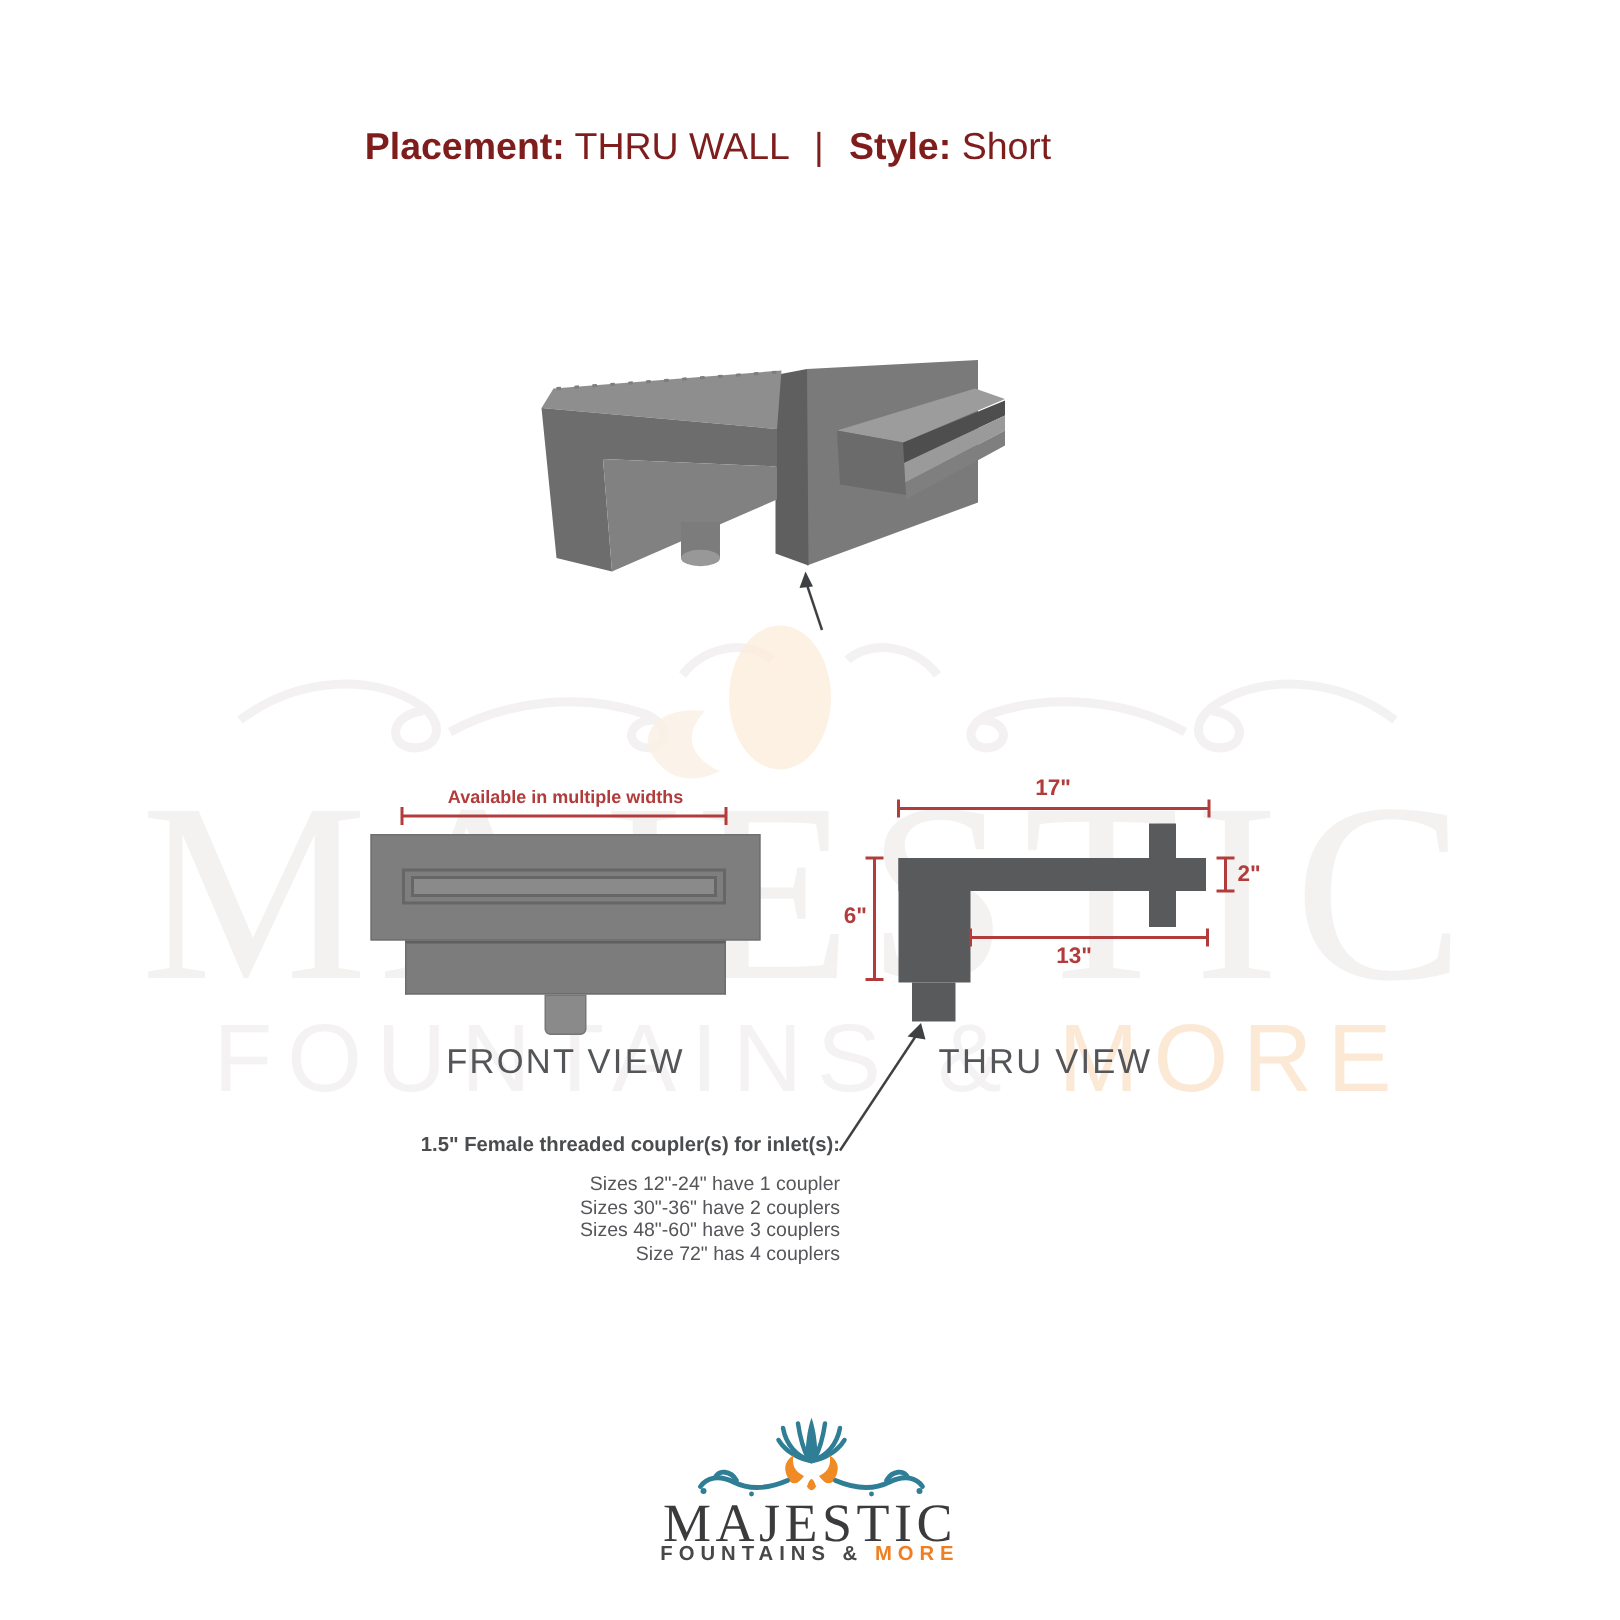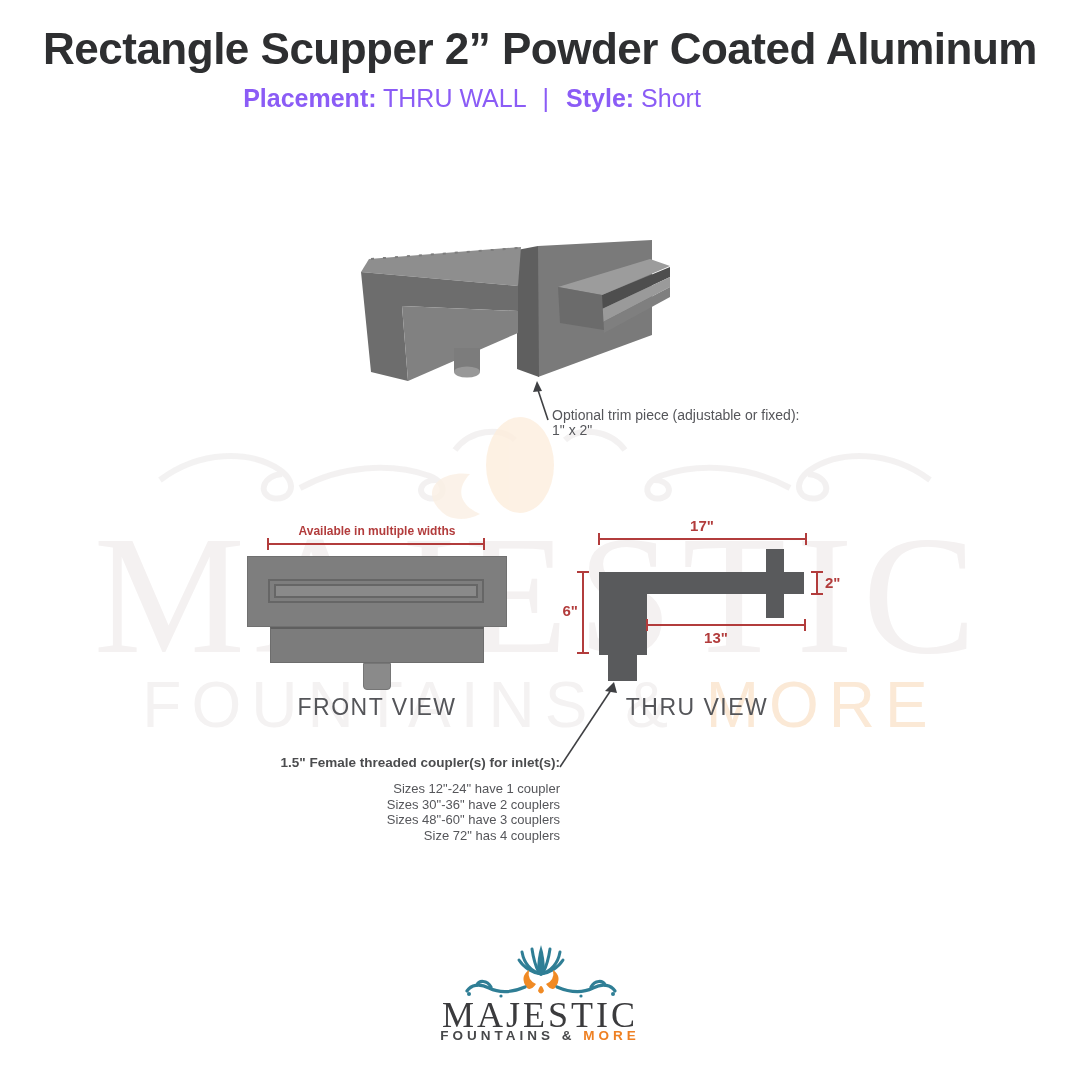--- a/index.html
+++ b/index.html
@@ -2,21 +2,21 @@
 <html><head>
 <meta charset="utf-8">
 <style>
   html,body{margin:0;padding:0;background:#fff;}
   .page{position:relative;width:1080px;height:1080px;background:#ffffff;overflow:hidden;
         font-family:"Liberation Sans",sans-serif;color:#55565a;}
   .abs{position:absolute;}
   
   .title{left:0;top:24px;width:1080px;text-align:center;font-size:44px;font-weight:700;
          color:#2e2f31;letter-spacing:-0.5px;z-index:4;}
-  .subtitle{left:0;top:84px;width:944px;text-align:center;font-size:25px;color:#8b5cf6;z-index:4;}
+  .subtitle{left:0;top:84px;width:944px;text-align:center;font-size:25px;color:#7f1d1d;z-index:4;}
   .subtitle b{font-weight:700;}
   .subtitle .sep{margin:0 10px;}
   
   .wm{z-index:0;pointer-events:none;}
   .wm-big{left:0;top:498px;width:1080px;text-align:center;font-family:"Liberation Serif",serif;
           font-size:170px;letter-spacing:10px;color:#f4f1f1;white-space:nowrap;}
   .wm-sub{left:0;top:668px;width:1080px;text-align:center;font-size:64px;letter-spacing:10px;
           color:#f4f2f2;white-space:nowrap;}
   .wm-sub .wm-or{color:#fbe9d6;}
   
@@ -75,21 +75,20 @@
       <path d="M790,78 C750,56 700,52 660,66 C640,74 646,92 662,88 C674,84 670,70 654,70"></path>
       <path d="M455,40 C470,20 500,16 515,30"></path>
       <path d="M625,40 C610,20 580,16 565,30"></path>
     </g>
     <g fill="#fdeedd" opacity="0.8">
       <ellipse cx="520" cy="55" rx="34" ry="48"></ellipse>
       <path d="M440,100 C420,80 440,60 470,64 C455,80 460,95 480,104 C465,112 448,110 440,100 Z" fill="#fbf0e4"></path>
     </g>
   </svg>
 
-  <div class="abs title">Rectangle Scupper 2” Powder Coated Aluminum</div>
   <div class="abs subtitle">
     <b>Placement:</b>
     <span>THRU WALL</span>
     <span class="sep">|</span>
     <b>Style:</b>
     <span>Short</span>
   </div>
 
   <svg class="abs render3d" width="350" height="200" viewBox="340 230 350 200">
 
@@ -108,24 +107,20 @@
     <polygon points="361,272 518,286 518,311 402,306 408,381 371,372" fill="#6d6d6d"></polygon>
     <polygon points="402,306 518,311 518,333 408,381" fill="#818181"></polygon>
 
     <rect x="454" y="348" width="26" height="24" fill="#7c7c7c"></rect>
     <ellipse cx="467" cy="372" rx="13" ry="5.5" fill="#989898"></ellipse>
 
     <line x1="548" y1="420" x2="538" y2="390" stroke="#3f4043" stroke-width="1.6"></line>
     <polygon points="533,392 537,381 542,391" fill="#3f4043"></polygon>
   </svg>
 
-  <div class="abs trim-note">
-    <div>Optional trim piece (adjustable or fixed):</div>
-    <div>1" x 2"</div>
-  </div>
 
   <div class="abs red-note">Available in multiple widths</div>
   <div class="abs fv-plate"></div>
   <div class="abs fv-slot-outer"></div>
   <div class="abs fv-slot-inner"></div>
   <div class="abs fv-body"></div>
   <div class="abs fv-stub"></div>
   <div class="abs view-label fv-label">FRONT VIEW</div>
 
   <div class="abs sv sv-arm"></div>

